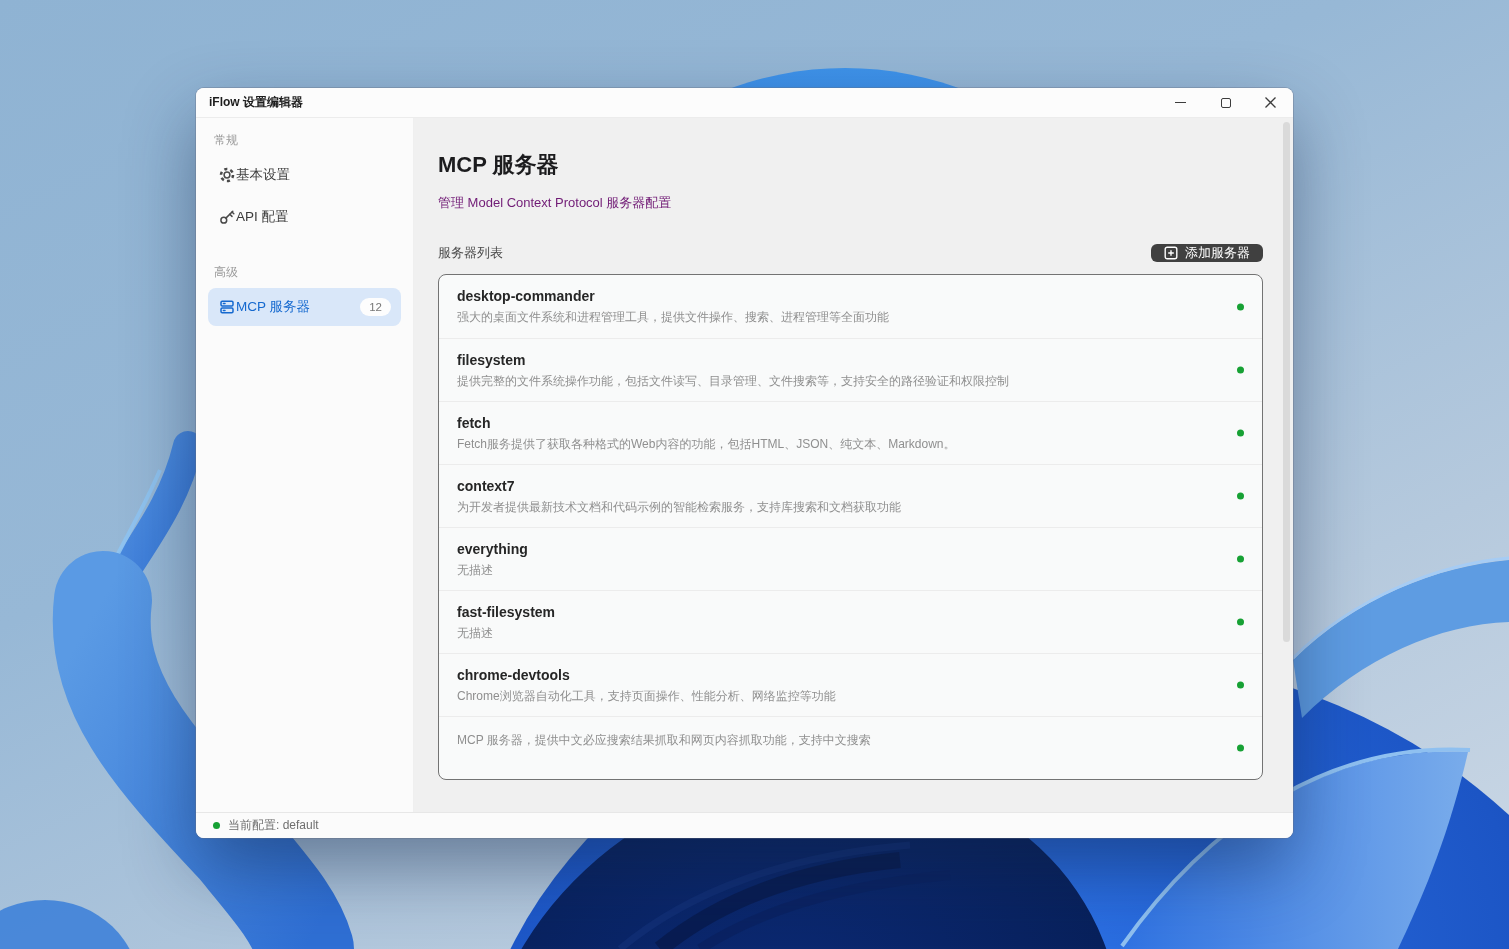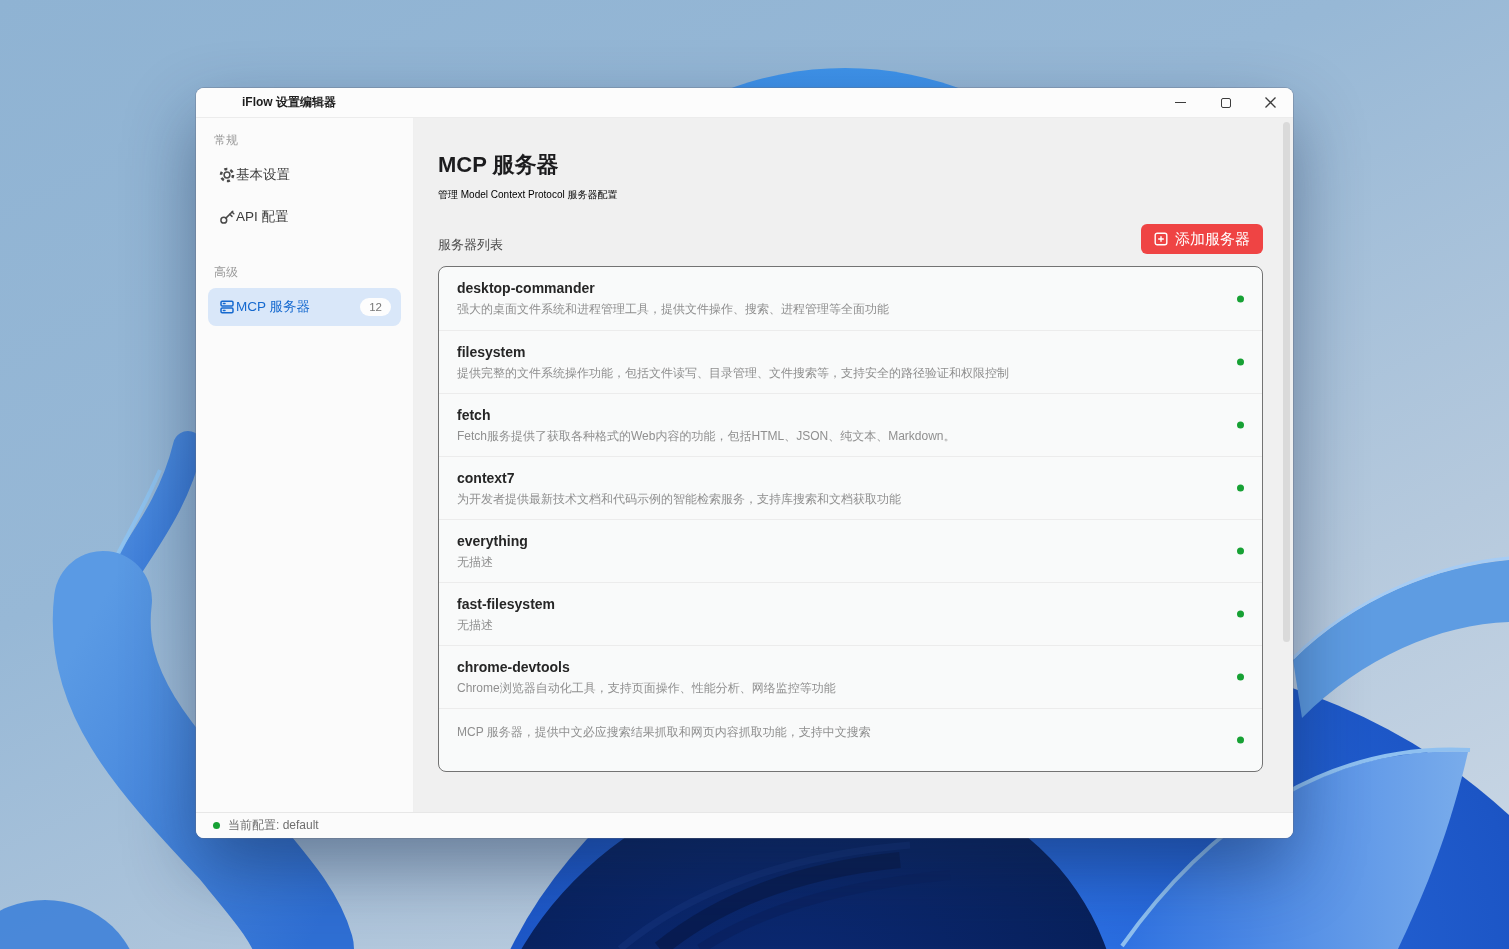--- a/index.html
+++ b/index.html
@@ -11,21 +11,21 @@
     background:linear-gradient(155deg,#8fb3d3 0%,#97b8d6 38%,#b5c9dd 72%,#cdd9e6 100%); }
   .bloom { position:absolute; inset:0; }
 
   
   .window { position:absolute; left:196px; top:88px; width:1097px; height:750px;
     border-radius:8px; overflow:hidden; background:#fbfbfb;
     box-shadow:0 0 0 1px rgba(100,110,130,.35), 0 30px 70px rgba(15,35,70,.45);
     display:flex; flex-direction:column; }
 
   .titlebar { height:30px; flex:0 0 30px; background:#fcfcfc; display:flex;
-    align-items:center; border-bottom:1px solid #ececec;padding-left:33px; }
+    align-items:center; border-bottom:1px solid #ececec; }
   .titlebar .title { font-size:12px; font-weight:700; color:#1d1d1d; padding-left:13px; }
   .win-controls { margin-left:auto; display:flex; height:100%; }
   .win-btn { width:45px; height:100%; display:flex; align-items:center; justify-content:center; cursor:default; }
   .glyph-min { width:11px; height:0; border-top:1.4px solid #3c3c3c; }
   .glyph-max { width:10px; height:10px; border:1.3px solid #3c3c3c; border-radius:2px; }
 
   .body-row { flex:1 1 auto; display:flex; min-height:0; }
 
   
   .sidebar { width:218px; flex:0 0 218px; background:#fbfbfb; padding:14px 12px 0;
@@ -36,25 +36,25 @@
     border-radius:8px; font-size:13.5px; color:#3c3c3c; margin-bottom:4px; cursor:default; }
   .side-item.active { background:#d9e7f9; color:#1569cf; font-weight:500; }
   .side-item .ic { width:18px; height:18px; flex:0 0 18px; display:flex; }
   .badge { margin-left:auto; background:#fdfdfd; border-radius:999px; padding:3px 9px;
     font-size:11.5px; color:#777; }
 
   
   .main { flex:1 1 auto; background:#f0f0f0; padding:0 30px 0 24px;
     position:relative; overflow:hidden; min-width:0; }
   h1.page-title { margin-top:34px; font-size:22px; line-height:26px; font-weight:700; color:#1c1c1e; }
-  .subtitle { margin-top:8px; font-size:10px; color:#000000; line-height:18px; }
+  .subtitle { margin-top:16px; font-size:13px; color:#701a75; line-height:18px; }
   .toolbar { margin-top:20px; height:30px; display:flex; align-items:flex-end; justify-content:space-between; }
   .list-label { font-size:13px; color:#4b4b4b; }
-  .add-btn { display:flex; align-items:center; gap:7px; background:#ef4444; color:#fff;
-    border:none; border-radius:6px; height:30px; padding:0 13px; font-size:15px;
+  .add-btn { display:flex; align-items:center; gap:7px; background:#404040; color:#fff;
+    border:none; border-radius:6px; height:18px; padding:0 13px; font-size:13px;
     font-family:inherit; cursor:pointer; }
 
   .list { margin-top:12px; background:#f9fafa; border:1px solid #737373;
     border-radius:8px; overflow:hidden; }
   .row { position:relative; height:63px; padding:12px 46px 0 18px; }
   .row + .row { border-top:1px solid #ececec; }
   .srv-name { font-size:14px; font-weight:700; color:#262626; line-height:19px; }
   .srv-desc { font-size:12px; color:#8f8f8f; line-height:16px; margin-top:3px;
     white-space:nowrap; overflow:hidden; }
   .dot { position:absolute; right:18px; top:50%; transform:translateY(-50%);

